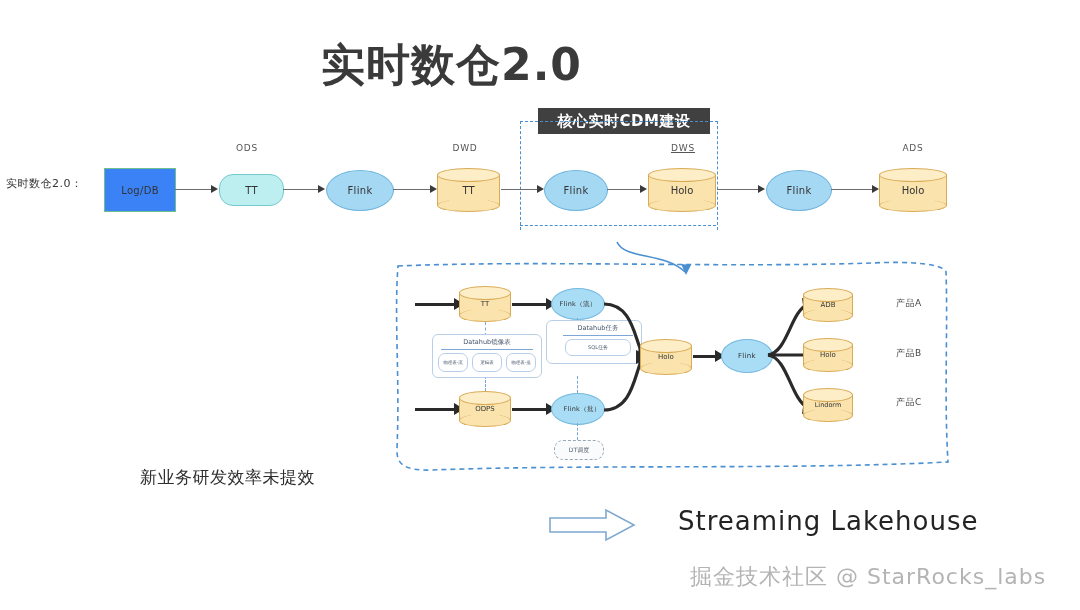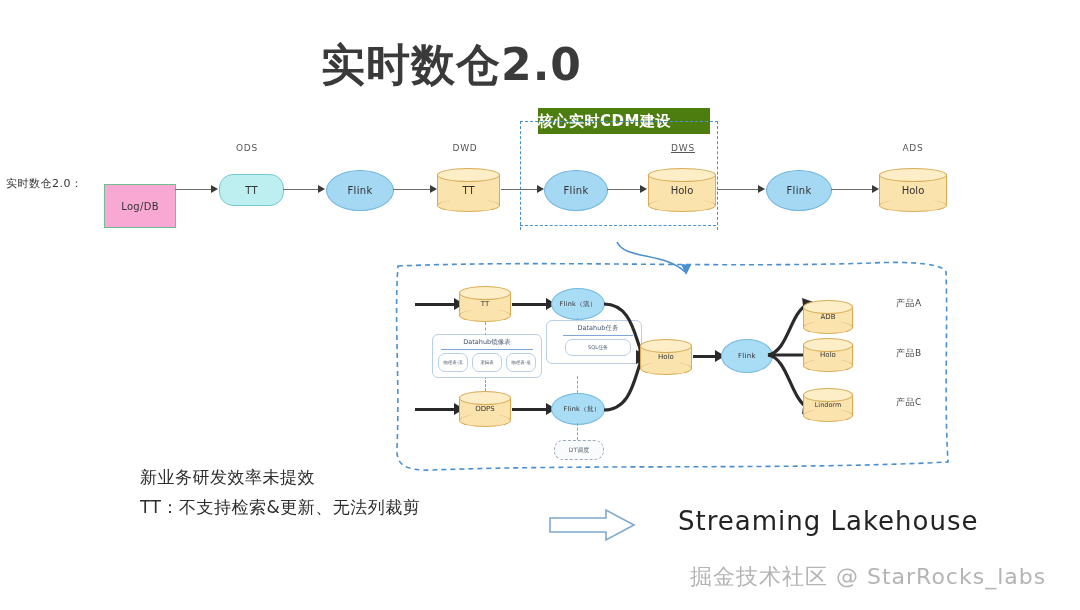--- a/index.html
+++ b/index.html
@@ -9,41 +9,41 @@
   }
   .abs{position:absolute;}
   
   #title{
     left:0;top:36px;width:903px;text-align:center;
     font-size:44px;font-weight:700;letter-spacing:1px;color:#3a3a3a;
     font-family:"DejaVu Sans",sans-serif;
   }
   
   #red-callout{
-    left:538px;top:108px;width:172px;height:26px;background:#4d7c0f;
-    color:#ffffff;font-size:15px;font-weight:700;line-height:26px;text-align:left;
+    left:538px;top:108px;width:172px;height:26px;background:#404040;
+    color:#ffffff;font-size:15px;font-weight:700;line-height:26px;text-align:center;
     font-family:"DejaVu Sans",sans-serif;letter-spacing:.5px;
   }
   
   #row-label{
     left:6px;top:176px;font-size:11px;color:#333;letter-spacing:.5px;
     font-family:"DejaVu Sans",sans-serif;
   }
   
   .stage-label{
     font-size:9px;color:#555;letter-spacing:.8px;text-align:center;
     font-family:"DejaVu Sans",sans-serif;
   }
   .node-text{
     font-size:10px;color:#333;text-align:center;width:100%;
     font-family:"DejaVu Sans",sans-serif;letter-spacing:.3px;
   }
   .box-green{
-    background:#f9a8d4;border:1px solid #6fbf8c;
-    display:flex;align-items:center;justify-content:center;margin-top:16px;
+    background:#3b82f6;border:1px solid #6fbf8c;
+    display:flex;align-items:center;justify-content:center;
   }
   .rrect-cyan{
     background:#bdeff0;border:1px solid #76c9cf;border-radius:14px;
     display:flex;align-items:center;justify-content:center;
   }
   .ellipse-blue{
     background:#a5d8f3;border:1px solid #6fb4dd;border-radius:50%;
     display:flex;align-items:center;justify-content:center;
   }
   .ellipse-blue2{
@@ -292,21 +292,21 @@
 
 <svg class="abs" style="left:766px;top:290px;width:60px;height:140px;" viewBox="0 0 60 140">
   <path d="M 2 65 C 22 62, 24 22, 42 14" fill="none" stroke="#2a2a2a" stroke-width="3.2"></path>
   <path d="M 36 8 L 50 13 L 38 22 Z" fill="#2a2a2a"></path>
   <path d="M 2 65 L 42 65" fill="none" stroke="#2a2a2a" stroke-width="3.2"></path>
   <path d="M 38 58 L 52 65 L 38 72 Z" fill="#2a2a2a"></path>
   <path d="M 2 65 C 22 68, 24 108, 42 118" fill="none" stroke="#2a2a2a" stroke-width="3.2"></path>
   <path d="M 36 124 L 50 119 L 38 110 Z" fill="#2a2a2a"></path>
 </svg>
 
-<div class="cyl" style="left:803px;top:288px;width:50px;height:34px;margin-top:12px;">
+<div class="cyl" style="left:803px;top:288px;width:50px;height:34px;">
   <div class="body"></div>
   <div class="bot"></div>
   <div class="top"></div>
   <div class="lbl" style="font-size:7px;">ADB</div>
 </div>
 <div class="cyl" style="left:803px;top:338px;width:50px;height:34px;">
   <div class="body"></div>
   <div class="bot"></div>
   <div class="top"></div>
   <div class="lbl" style="font-size:7px;">Holo</div>
@@ -317,21 +317,20 @@
   <div class="top"></div>
   <div class="lbl" style="font-size:6.5px;">Lindorm</div>
 </div>
 
 <div class="abs prod" style="left:896px;top:297px;">产品A</div>
 <div class="abs prod" style="left:896px;top:347px;">产品B</div>
 <div class="abs prod" style="left:896px;top:396px;">产品C</div>
 
 <div class="abs" id="bullets">
   <div>新业务研发效率未提效</div>
-  <div>TT：不支持检索&amp;更新、无法列裁剪</div>
 </div>
 
 <svg class="abs" id="big-arrow" viewBox="0 0 90 34">
   <path d="M 2 10 L 58 10 L 58 2 L 86 17 L 58 32 L 58 24 L 2 24 Z" fill="#ffffff" stroke="#7fa8cf" stroke-width="1.6"></path>
 </svg>
 
 <div class="abs" id="lakehouse">Streaming Lakehouse</div>
 
 <div class="abs" id="watermark">掘金技术社区 @ StarRocks_labs</div>
 

